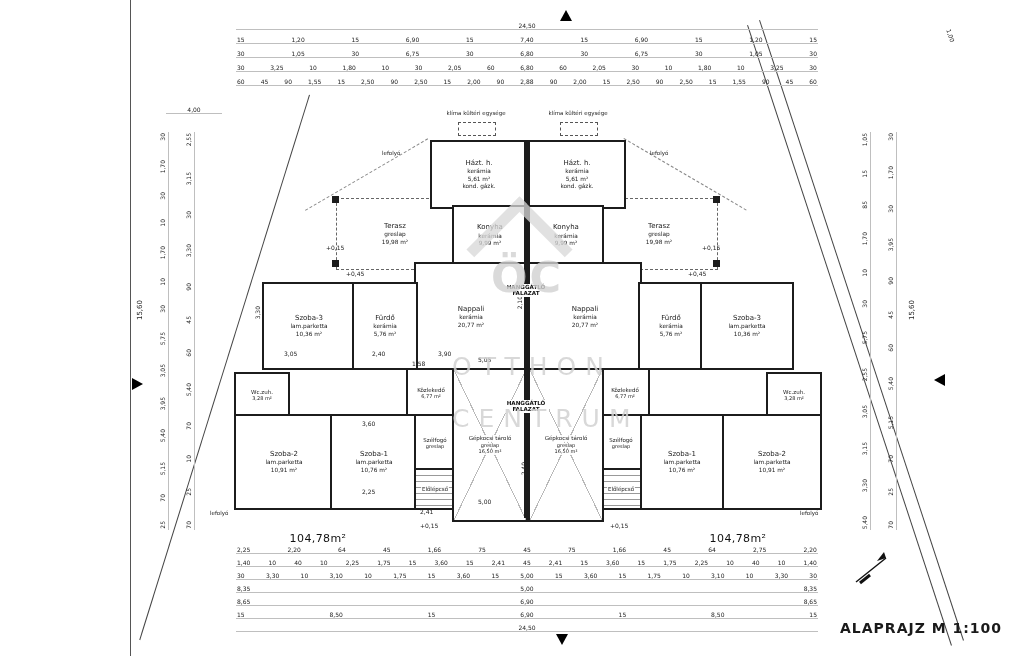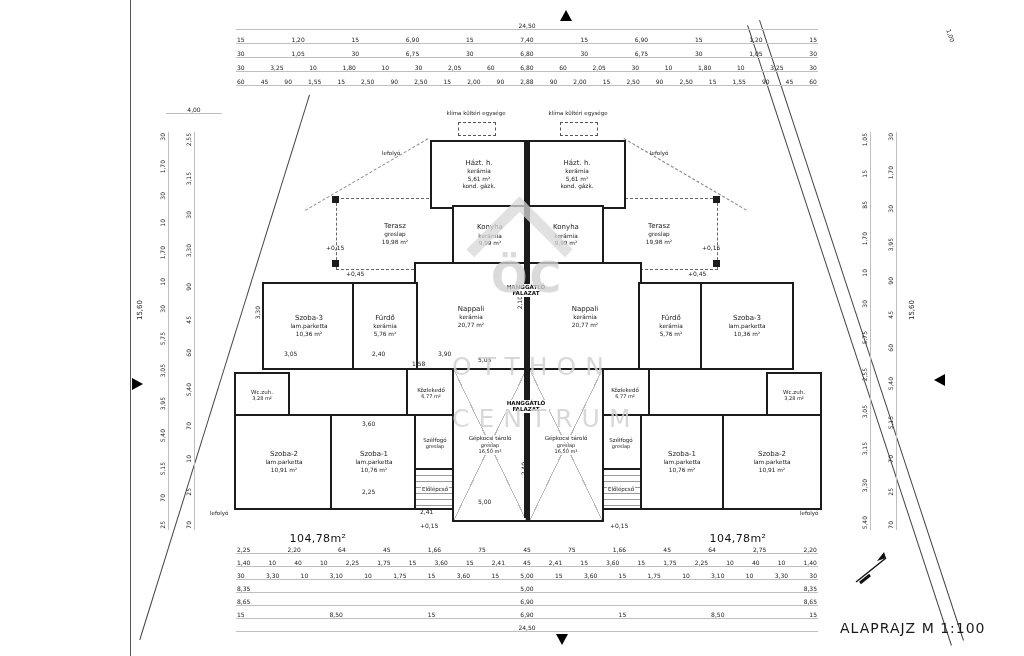--- a/index.html
+++ b/index.html
@@ -47,21 +47,21 @@
   .sw{width:22px;height:10px;border:1px solid #333;flex:none}
   .sw-masonry{background:#dcdcdc}
   .sw-concrete{background:#9b9b9b}
   .sw-insulation{background:repeating-linear-gradient(45deg,#fff 0 2px,#777 2px 3px)}
   .legend-item .llabel{font-size:6.5px}
   
   .wm{position:absolute;pointer-events:none;z-index:20;color:#d2d2d2}
   .wm-roof{position:absolute;left:482px;top:212px;width:64px;height:64px;border-left:11px solid #d8d8d8;border-top:11px solid #d8d8d8;transform:rotate(45deg);z-index:20;pointer-events:none;opacity:.75}
   .wm-letters{left:452px;top:252px;width:150px;text-align:center;font-size:43px;font-weight:bold;letter-spacing:2px;opacity:.8}
   .wm-word{left:452px;width:190px;font-size:25px;letter-spacing:9px;opacity:.85}
-  .title{position:absolute;left:840px;top:620px;font-size:14px;font-weight:normal;letter-spacing:1px;z-index:7}
+  .title{position:absolute;left:840px;top:620px;font-size:14px;font-weight:bold;letter-spacing:1px;z-index:7}
   .northsvg{position:absolute;left:852px;top:550px;z-index:7}
 </style>
 </head>
 <body>
 
 <div class="sheet">
 
   <div class="vline" style="left:130px;top:0;width:1px;height:656px"></div>
   <div class="line" style="left:310px;top:95px;width:571px;transform:rotate(107.3deg)"></div>
   <div class="line" style="left:748px;top:25px;width:653px;transform:rotate(71.8deg)"></div>

